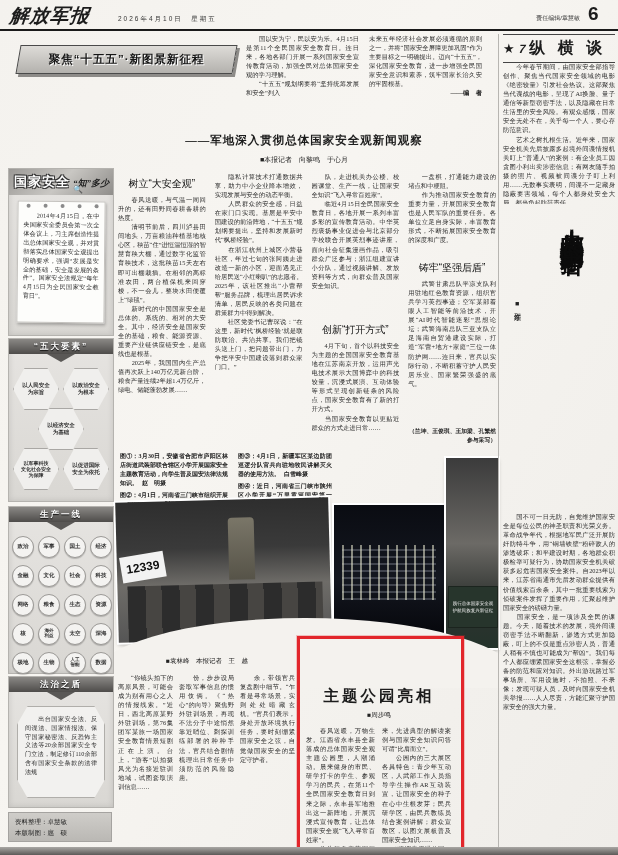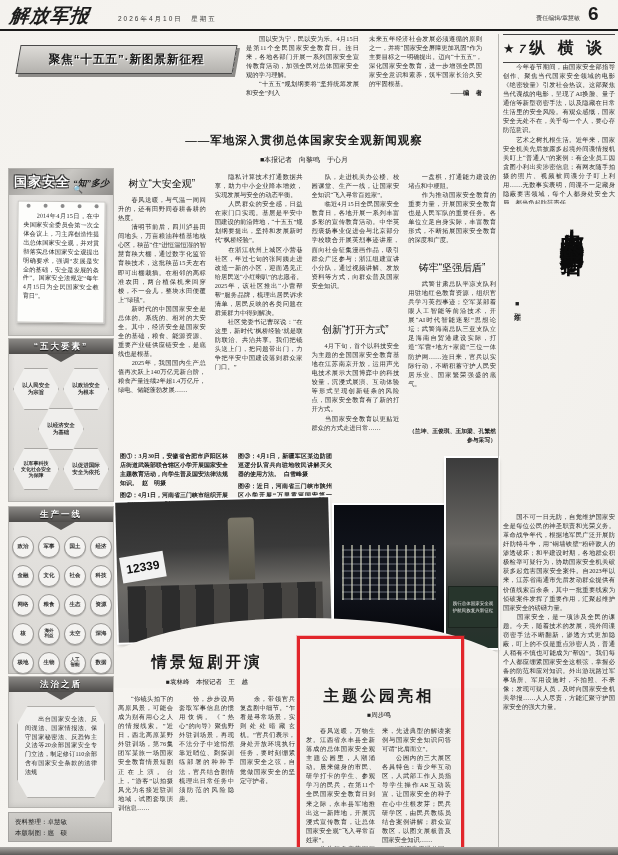--- a/index.html
+++ b/index.html
@@ -98,21 +98,20 @@
   <div class="abs photo" style="left:446px;top:458px;width:52px;height:190px;background:linear-gradient(180deg,#3b3b3b 0%,#6c6a66 45%,#2f3330 75%,#24332b 100%);">
     <div class="abs" style="left:2px;top:128px;width:48px;height:40px;background:#27352c;border:1px solid #1b241e;display:flex;flex-direction:column;align-items:center;justify-content:center;gap:2px;">
       <div style="font-size:4.5px;color:#eee;font-family:'Liberation Sans',sans-serif;white-space:nowrap;">践行总体国家安全观</div>
       <div style="font-size:4.5px;color:#eee;font-family:'Liberation Sans',sans-serif;white-space:nowrap;">护航民族复兴新征程</div>
     </div>
   </div>
 
   <div class="abs" style="left:90px;top:618px;width:430px;height:70px;background:radial-gradient(ellipse at 50% 100%, #f4f2ee 0%, #f4f2ee 100%);border-radius:50% 50% 0 0/90% 90% 0 0;"></div>
 
   <div class="abs" style="left:118px;top:652px;width:178px;">
-    <div class="hei" style="text-align:center;font-size:15.5px;font-weight:bold;letter-spacing:3px;">情景短剧开演</div>
     <div style="text-align:center;font-size:6.5px;margin-top:5px;color:#222;">■袁林峰　本报记者　王　越</div>
     <div style="display:flex;gap:6px;margin-top:7px;">
       <div class="jtext" style="width:55px;height:148px;">　　“你镜头拍下的高原风景，可能会成为别有用心之人的情报线索。”近日，西北高原某野外驻训场，第76集团军某旅一场国家安全教育情景短剧正在上演。台上，“游客”以拍摄风光为名接近驻训地域，试图套取演训信息……</div>
       <div class="jtext" style="width:55px;height:148px;">　　份，步步设局套取军事信息的惯用伎俩。《“热心”的向导》聚焦野外驻训场景，再现不法分子中途悄然靠近哨位、刺探训练部署的种种手法，官兵结合剧情梳理出日常任务中须防范的风险隐患。</div>
       <div class="jtext" style="width:55px;height:148px;">　　余，带领官兵复盘剧中细节。“乍看是寻常场景，实则处处暗藏玄机。”官兵们表示，身处开放环境执行任务，要时刻绷紧国家安全之弦，自觉做国家安全的坚定守护者。</div>
     </div>
   </div>
 
   <div class="abs" style="left:306px;top:686px;width:146px;">
     <div class="hei" style="text-align:center;font-size:15.5px;font-weight:bold;letter-spacing:3px;">主题公园亮相</div>

